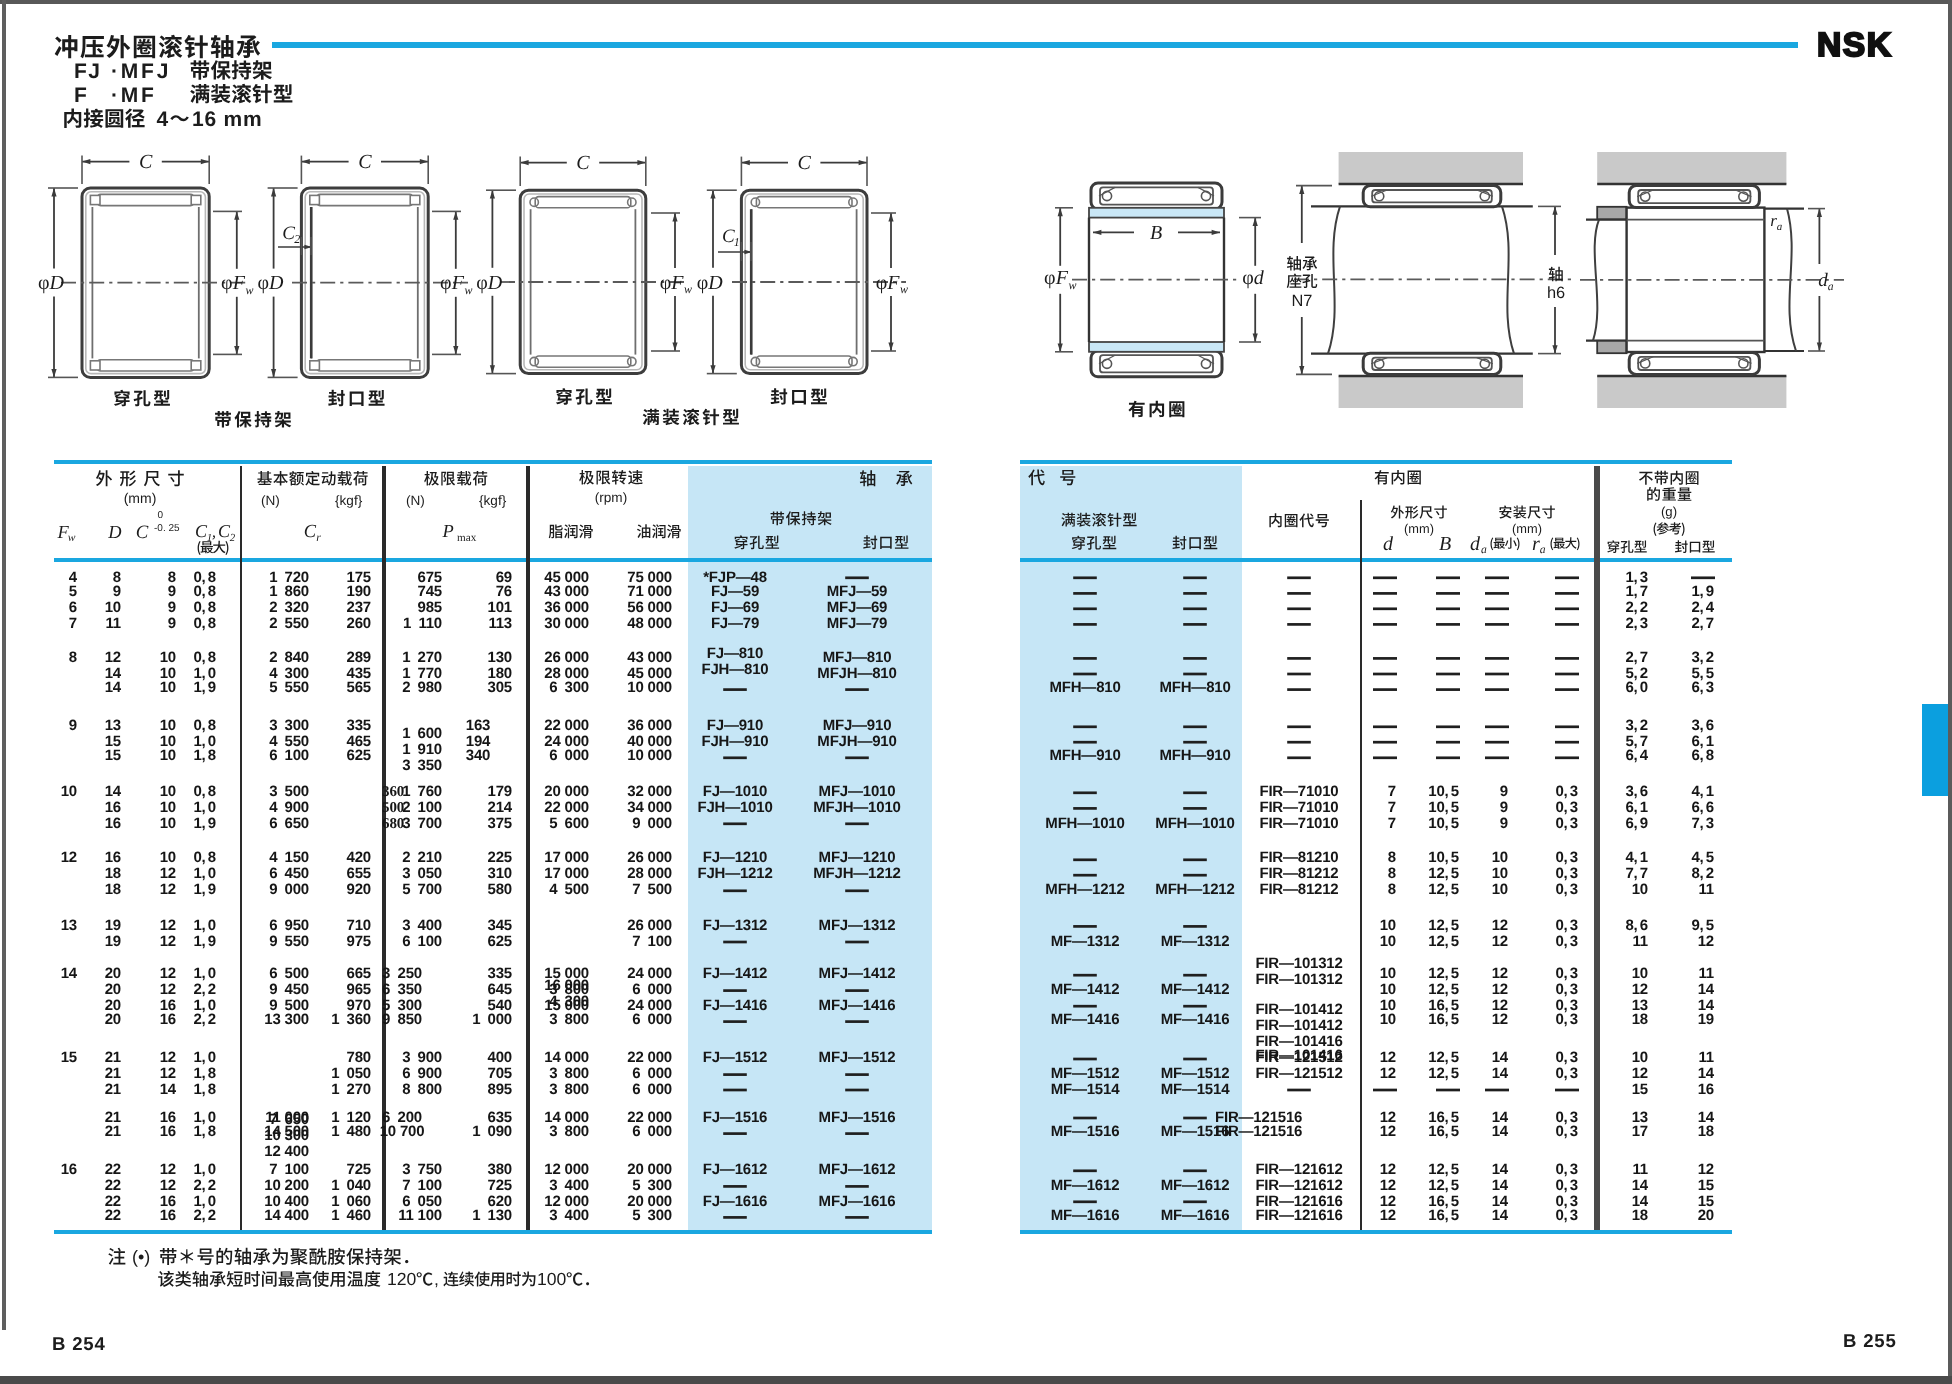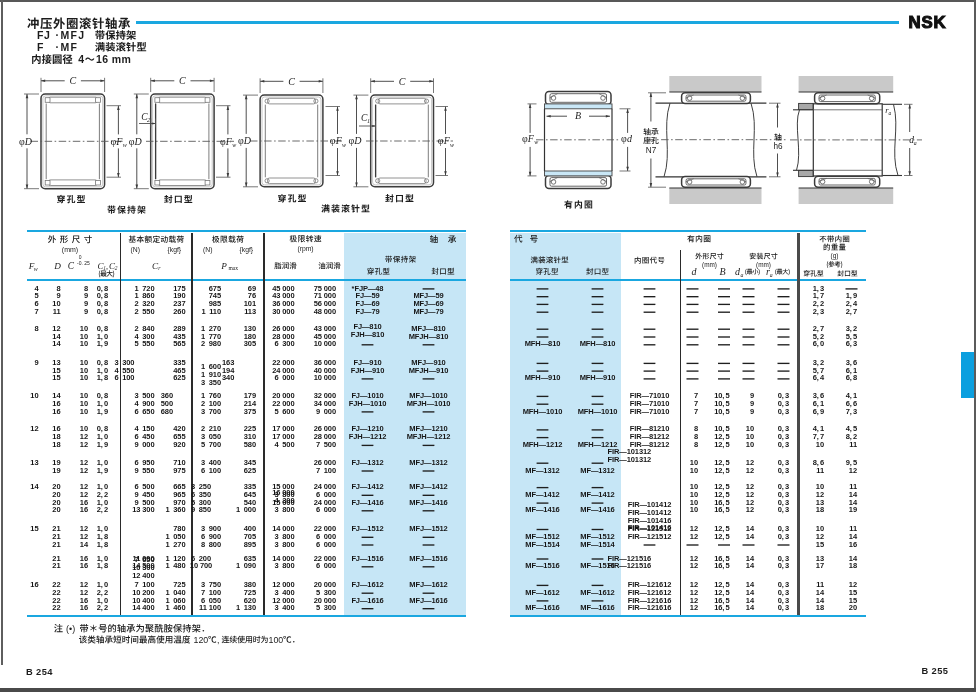--- a/index.html
+++ b/index.html
@@ -1029,47 +1029,47 @@
 <div class="tc" style="top:324.8px;left:387.5px;width:82px;text-align:center;">MFJ—810<br>MFJH—810<br></div>
 
 <div class="tc" style="top:358.9px;left:12.5px;width:26px;text-align:right;">9<br><br></div>
 
 <div class="tc" style="top:358.9px;left:34.5px;width:26px;text-align:right;">13<br>15<br>15</div>
 
 <div class="tc" style="top:358.9px;left:62.0px;width:26px;text-align:right;">10<br>10<br>10</div>
 
 <div class="tc" style="top:358.9px;left:80.0px;width:28px;text-align:right;">0, 8<br>1, 0<br>1, 8</div>
 
-<div class="tc" style="top:358.9px;left:114.5px;width:40px;text-align:left;">3 300<br>4 550<br>6 100</div>
+<div class="tc" style="top:358.9px;left:114.5px;width:40px;text-align:right;">3 300<br>4 550<br>6 100</div>
 
 <div class="tc" style="top:358.9px;left:151.5px;width:34px;text-align:right;">335<br>465<br>625</div>
 
 <div class="tc" style="top:363px;left:181.0px;width:40px;text-align:right;">1 600<br>1 910<br>3 350</div>
 
-<div class="tc" style="top:358.9px;left:222.0px;width:34px;text-align:left;">163<br>194<br>340</div>
+<div class="tc" style="top:358.9px;left:222.0px;width:34px;text-align:center;">163<br>194<br>340</div>
 
 <div class="tc" style="top:358.9px;left:250.5px;width:44px;text-align:right;">22 000<br>24 000<br>6 000</div>
 
 <div class="tc" style="top:358.9px;left:292.0px;width:44px;text-align:right;">36 000<br>40 000<br>10 000</div>
 
 <div class="tc" style="top:358.9px;left:328.5px;width:78px;text-align:center;">FJ—910<br>FJH—910<br></div>
 
 <div class="tc" style="top:358.9px;left:387.5px;width:82px;text-align:center;">MFJ—910<br>MFJH—910<br></div>
 
 <div class="tc" style="top:392.0px;left:12.5px;width:26px;text-align:right;">10<br><br></div>
 
 <div class="tc" style="top:392.0px;left:34.5px;width:26px;text-align:right;">14<br>16<br>16</div>
 
 <div class="tc" style="top:392.0px;left:62.0px;width:26px;text-align:right;">10<br>10<br>10</div>
 
 <div class="tc" style="top:392.0px;left:80.0px;width:28px;text-align:right;">0, 8<br>1, 0<br>1, 9</div>
 
 <div class="tc" style="top:392.0px;left:114.5px;width:40px;text-align:right;">3 500<br>4 900<br>6 650</div>
 
-<div class="tc" style="top:392.0px;left:139px;width:34px;text-align:right;">360<br>500<br>680</div>
+<div class="tc" style="top:392.0px;left:168px;width:34px;text-align:right;font-family:Liberation Serif, serif;">360<br>500<br>680</div>
 
 <div class="tc" style="top:392.0px;left:181.0px;width:40px;text-align:right;">1 760<br>2 100<br>3 700</div>
 
 <div class="tc" style="top:392.0px;left:222.0px;width:34px;text-align:right;">179<br>214<br>375</div>
 
 <div class="tc" style="top:392.0px;left:250.5px;width:44px;text-align:right;">20 000<br>22 000<br>5 600</div>
 
 <div class="tc" style="top:392.0px;left:292.0px;width:44px;text-align:right;">32 000<br>34 000<br>9 000</div>
 
 <div class="tc" style="top:392.0px;left:328.5px;width:78px;text-align:center;">FJ—1010<br>FJH—1010<br></div>
@@ -1271,21 +1271,21 @@
 <div class="tc" style="top:425.4px;left:759.0px;width:30px;text-align:right;">0, 3<br>0, 3<br>0, 3</div>
 
 <div class="tc" style="top:425.4px;left:790.0px;width:34px;text-align:right;">4, 1<br>7, 7<br>10</div>
 
 <div class="tc" style="top:425.4px;left:823.0px;width:34px;text-align:right;">4, 5<br>8, 2<br>11</div>
 
 <div class="tc" style="top:458.8px;left:501.5px;width:82px;text-align:center;"><br>MF—1312</div>
 
 <div class="tc" style="top:458.8px;left:556.5px;width:82px;text-align:center;"><br>MF—1312</div>
 
-<div class="tc" style="top:448px;left:607.5px;width:84px;">FIR—101312<br>FIR—101312</div>
+<div class="tc" style="top:478px;left:607.5px;width:84px;text-align:center;">FIR—101312<br>FIR—101312</div>
 
 <div class="tc" style="top:458.8px;left:672.0px;width:26px;text-align:right;">10<br>10</div>
 
 <div class="tc" style="top:458.8px;left:695.5px;width:34px;text-align:right;">12, 5<br>12, 5</div>
 
 <div class="tc" style="top:458.8px;left:728.0px;width:26px;text-align:right;">12<br>12</div>
 
 <div class="tc" style="top:458.8px;left:759.0px;width:30px;text-align:right;">0, 3<br>0, 3</div>
 
 <div class="tc" style="top:458.8px;left:790.0px;width:34px;text-align:right;">8, 6<br>11</div>

